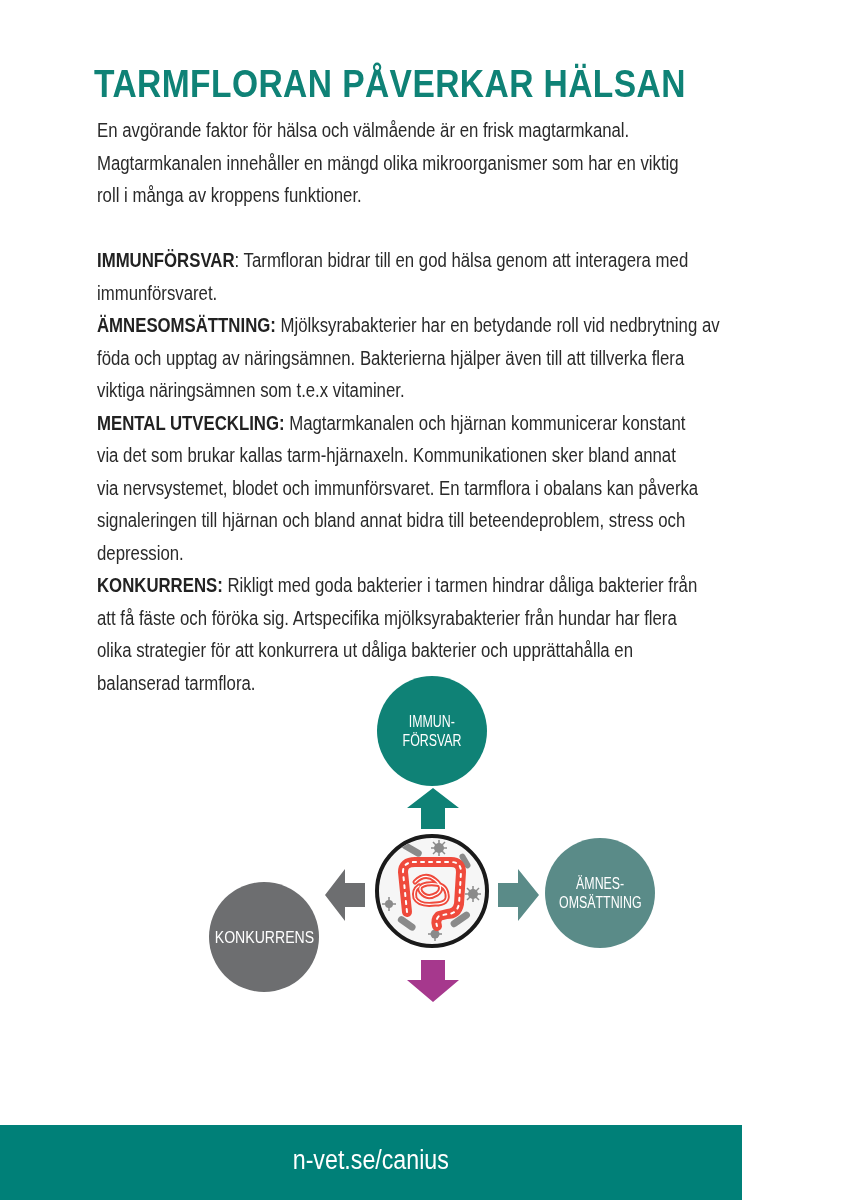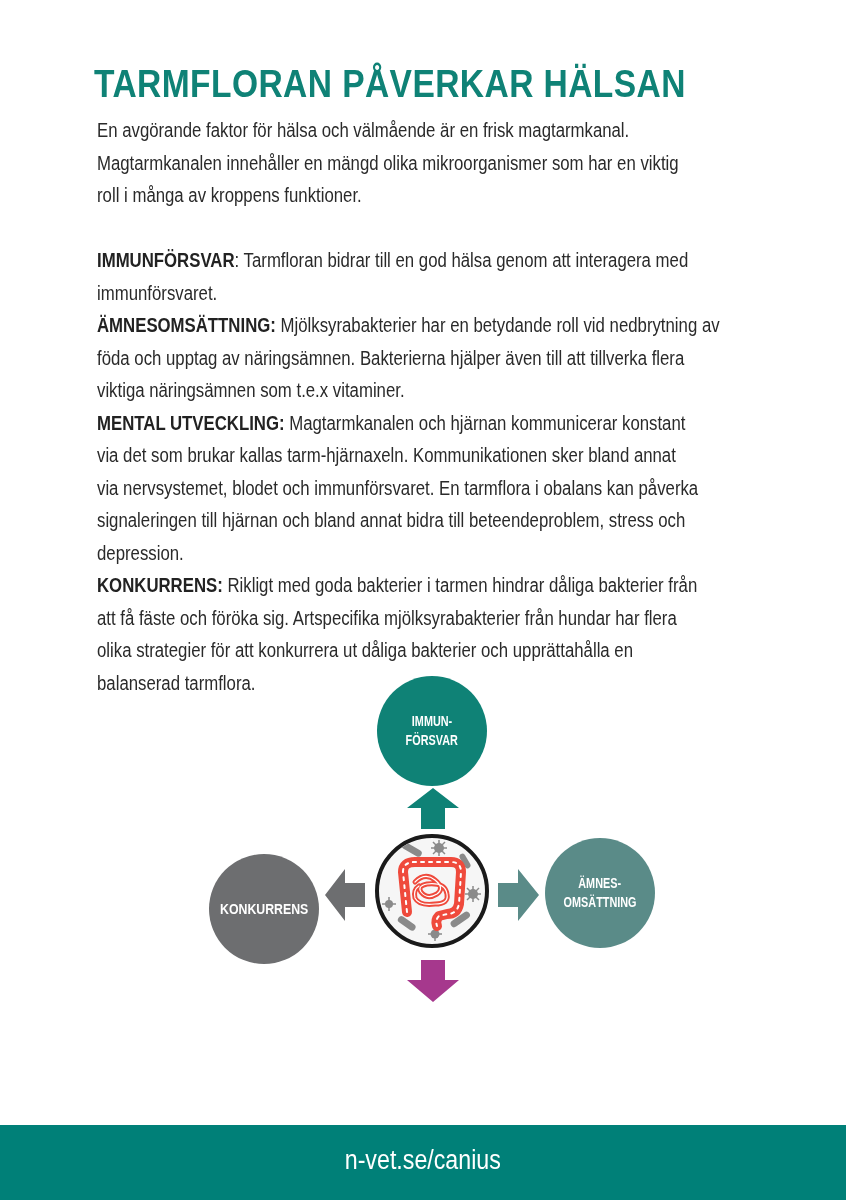--- a/index.html
+++ b/index.html
@@ -23,37 +23,37 @@
     }
     .body-text p { margin: 0; white-space: nowrap; }
     .body-text .gap { height: 32.5px; }
     .body-text b { font-weight: bold; color: #222; }
 
     .diagram { position: absolute; left: 0; top: 0; width: 846px; height: 1200px; pointer-events: none; }
     .diagram > * { pointer-events: auto; }
     .node {
       position: absolute; width: 110px; height: 110px; border-radius: 50%;
       display: flex; align-items: center; justify-content: center; text-align: center;
-      color: #ffffff; font-weight: bold; font-size: 14px; line-height: 19px;
+      color: #ffffff; font-weight: normal; font-size: 16px; line-height: 19px;
     }
     .node span { transform: scaleX(0.88); display: inline-block; }
     .node-top { left: 377px; top: 676px; background: #0f8276; }
-    .node-left { left: 209px; top: 854px; background: #6d6e70; }
+    .node-left { left: 209px; top: 882px; background: #6d6e70; }
     .node-right { left: 545px; top: 838px; background: #5a8b88; }
     .node-bottom { left: 377px; top: 1005px; background: #a6388d; }
 
     .center-node {
       position: absolute; left: 375px; top: 834px; width: 106px; height: 106px;
       border-radius: 50%; border: 4px solid #1a1a1a; background: #f6f6f6;
       overflow: hidden;
     }
     .arrow { position: absolute; }
 
     .footer {
-      position: absolute; left: 0; top: 1125px; width: 846px; height: 75px;
+      position: absolute; left: 0; top: 1125px; width: 742px; height: 75px;
       background: #008078; display: flex; align-items: center; justify-content: center;
     }
     .footer-link {
       color: #ffffff; font-size: 27px; text-decoration: none;
       transform: scaleX(0.86); display: inline-block; margin-top: -4px;
     }
   </style>
 </head>
 <body>
 

